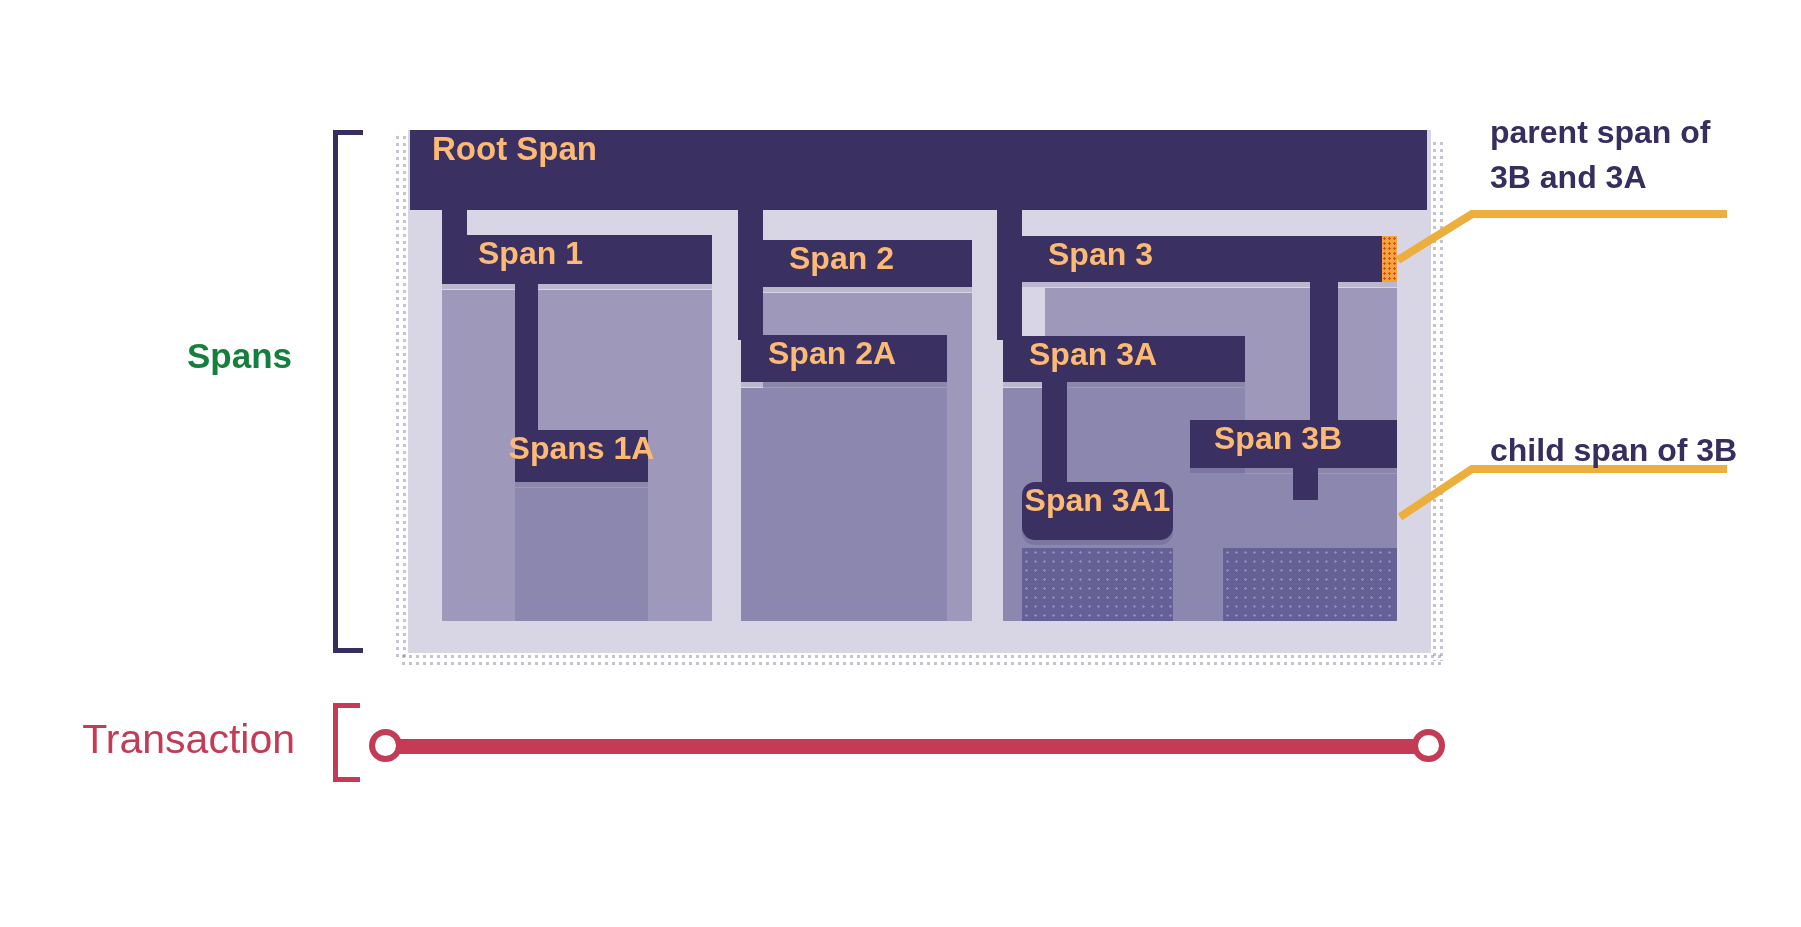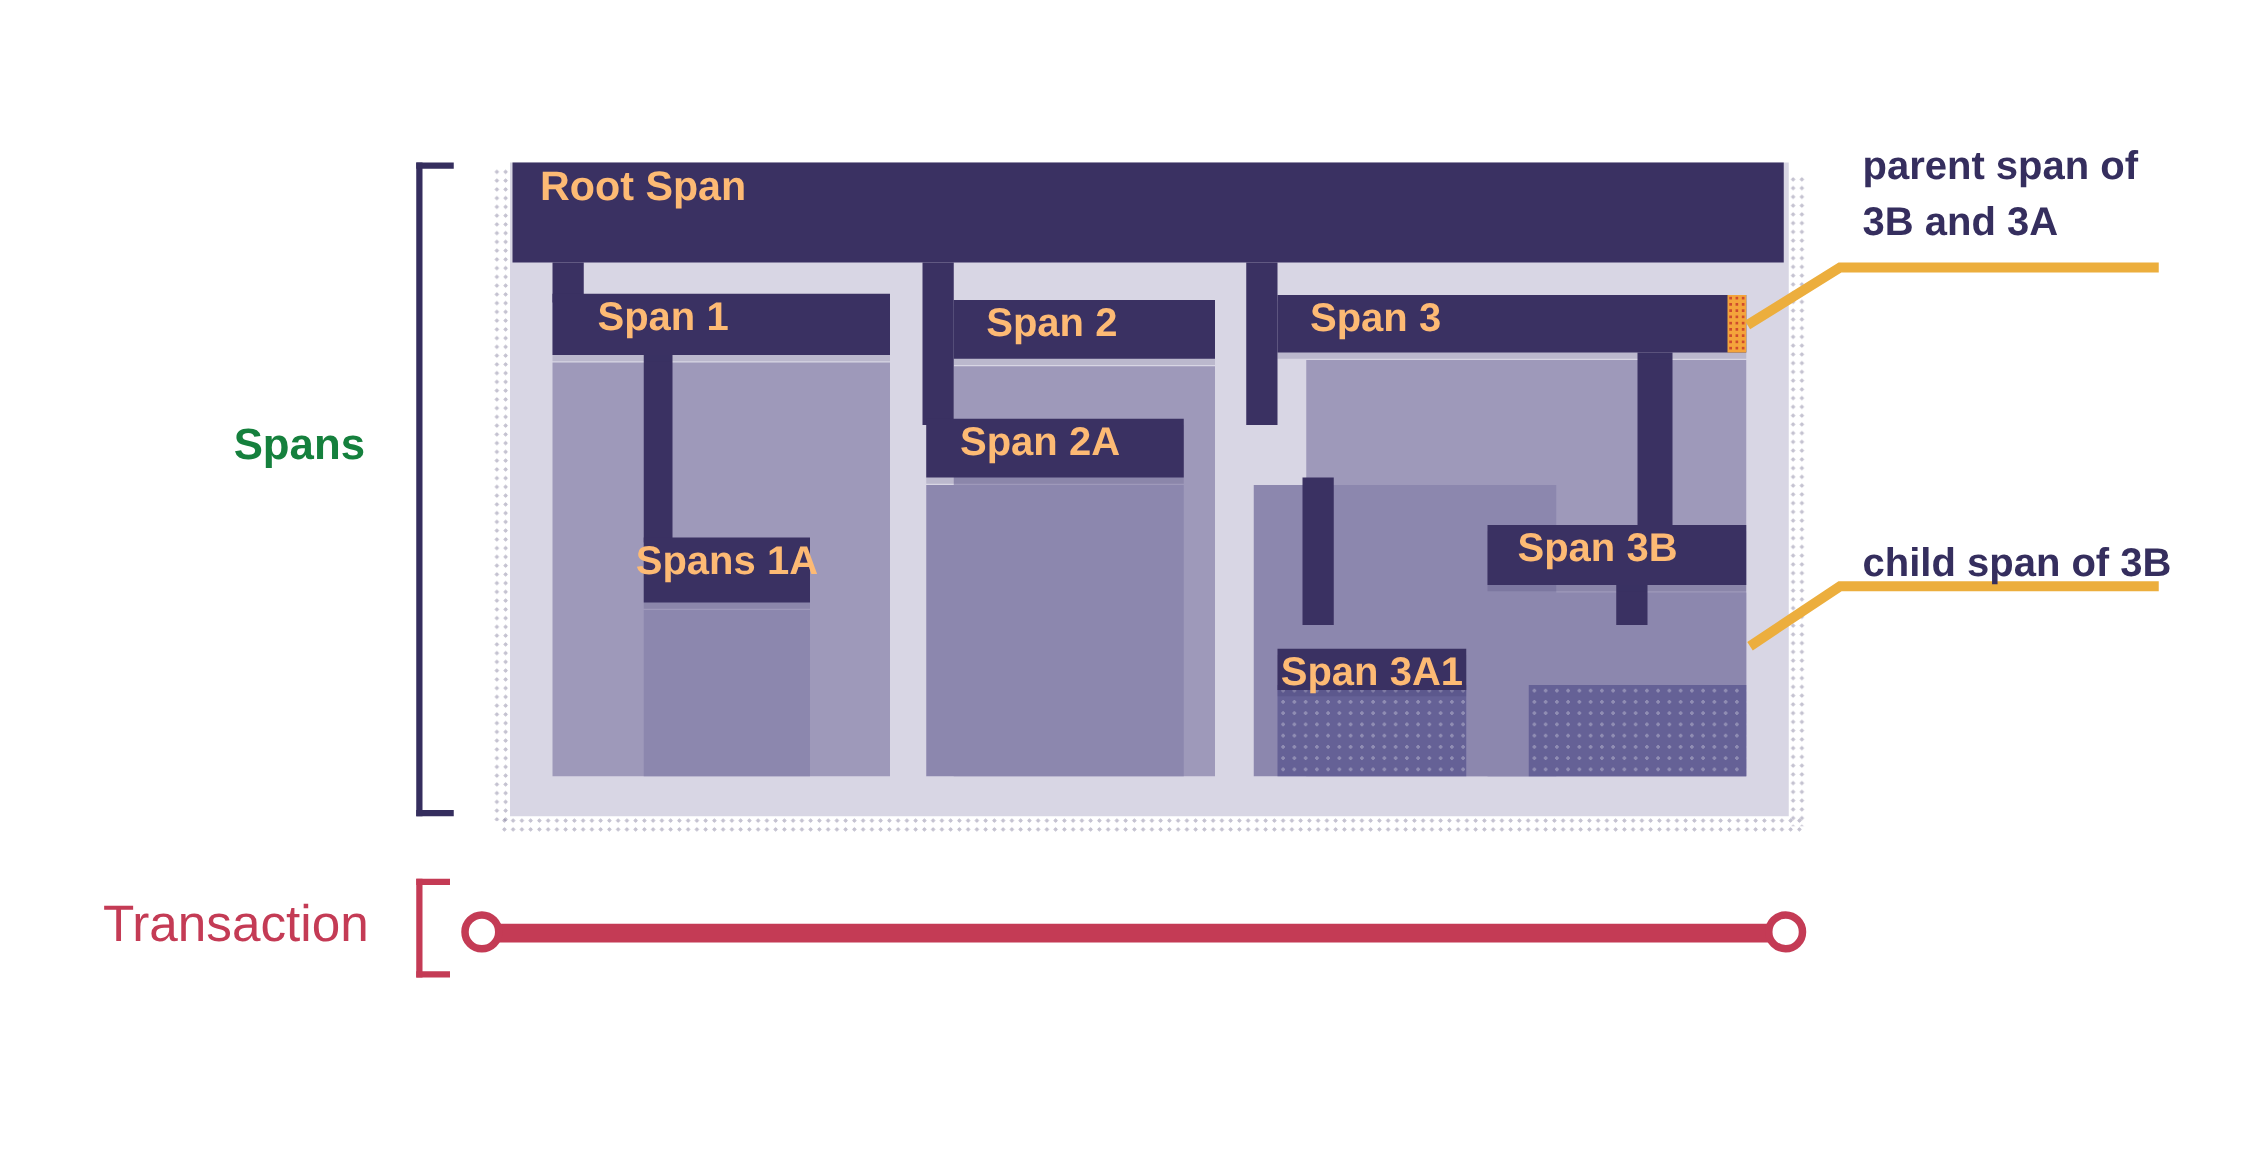--- a/index.html
+++ b/index.html
@@ -55,21 +55,21 @@
   }
   .bar.center{justify-content:center;}
   .root-bar{left:410px;top:130px;width:1017px;height:80px;padding-left:22px;box-sizing:border-box;font-size:33px;box-shadow:none;}
   .b1  {left:442px; top:235px;width:270px;height:49px;padding-left:36px;box-sizing:border-box;}
   .b2  {left:763px; top:240px;width:209px;height:47px;padding-left:26px;box-sizing:border-box;}
   .b3  {left:1022px;top:236px;width:375px;height:46px;padding-left:26px;box-sizing:border-box;}
   .b2a {left:741px; top:335px;width:206px;height:47px;padding-left:27px;box-sizing:border-box;}
   .b3a {left:1003px;top:336px;width:242px;height:46px;padding-left:26px;box-sizing:border-box;}
   .b1a {left:515px; top:430px;width:133px;height:52px;}
   .b3b {left:1190px;top:420px;width:207px;height:48px;padding-left:24px;box-sizing:border-box;}
-  .b3a1{left:1022px;top:519px;width:151px;height:33px;}
+  .b3a1{left:1022px;top:482px;width:151px;height:58px;border-radius:13px;}
   .b3b1{left:1223px;top:495px;width:174px;height:47px;padding-right:15px;box-sizing:border-box;}
 
   
   .marker{
     position:absolute;right:0;top:0;width:15px;height:100%;
     background-color:#f4a43b;
     background-image:radial-gradient(circle, #cf4c2d 1.2px, transparent 1.4px);
     background-size:5px 5px;
   }
 
@@ -149,20 +149,23 @@
   <div class="abs bar b2">
     <span>Span 2</span>
   </div>
   <div class="abs bar b3">
     <span>Span 3</span>
     <span class="marker"></span>
   </div>
   <div class="abs bar b2a">
     <span>Span 2A</span>
   </div>
+  <div class="abs bar b3a">
+    <span>Span 3A</span>
+  </div>
   <div class="abs bar center b1a">
     <span>Spans 1A</span>
   </div>
   <div class="abs bar b3b">
     <span>Span 3B</span>
   </div>
   <div class="abs bar center b3a1">
     <span>Span 3A1</span>
   </div>
 

